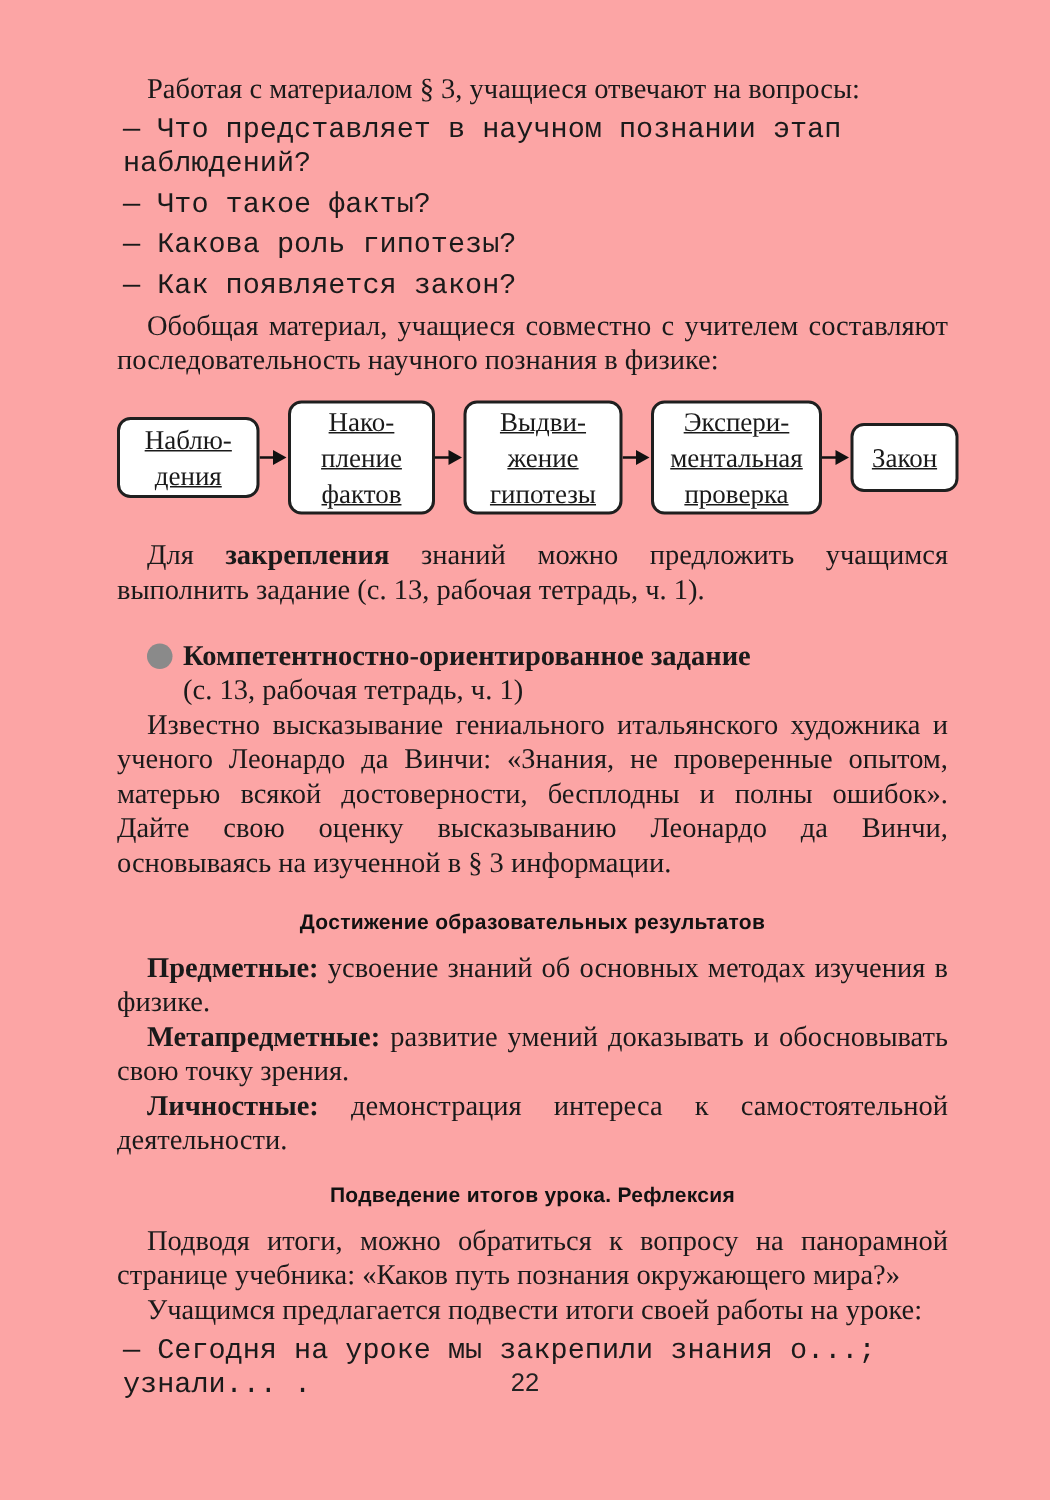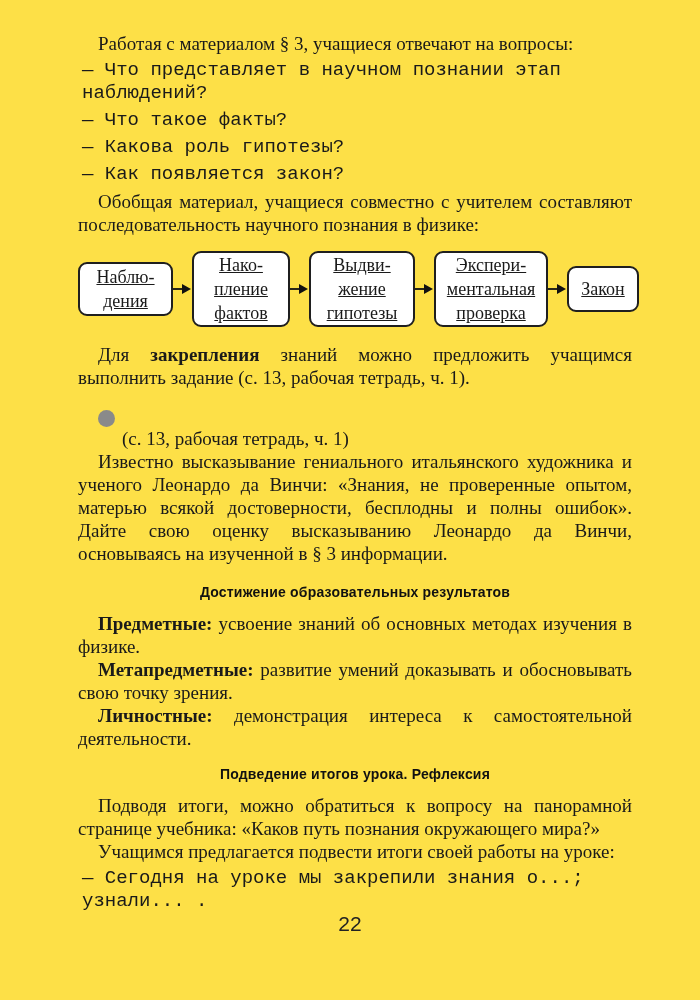--- a/index.html
+++ b/index.html
@@ -4,23 +4,23 @@
 <style>
   html, body {
     margin: 0;
     padding: 0;
     background: #ffffff;
   }
   .page {
     position: relative;
     width: 700px;
     height: 1000px;
-    background: #fde047;
+    background: #fca5a5;
     box-sizing: border-box;
-    padding: 32px 68px 0 78px;
+    padding: 48px 68px 0 78px;
     font-family: "Liberation Serif", "DejaVu Serif", serif;
     color: #1a1a1a;
     overflow: hidden;
   }
   .para {
     font-size: 19px;
     line-height: 23px;
     text-align: justify;
     margin: 0;
   }
@@ -99,21 +99,21 @@
   }
   .h2-gap { margin-top: 12px; }
   
   .page-number {
     position: absolute;
     top: 912px;
     left: 0;
     width: 700px;
     text-align: center;
     font-family: "Liberation Sans", "DejaVu Sans", sans-serif;
-    font-size: 21px;
+    font-size: 17px;
     color: #222222;
   }
   b { font-weight: bold; }
 </style>
 </head>
 <body>
 
 <div class="page">
 
   <p class="para indent">Работая с материалом § 3, учащиеся отвечают на вопросы:</p>
@@ -165,20 +165,21 @@
     </svg>
     <div class="fbox w5">
       <span>Закон</span>
     </div>
   </div>
 
   <p class="para indent"><span>Для </span><b>закрепления</b><span> знаний можно предложить учащимся выполнить задание (с. 13, рабочая тетрадь, ч. 1).</span></p>
 
   <div class="bullet-row">
     <span class="bullet-circle"></span>
+    <span>Компетентностно-ориентированное задание</span>
   </div>
   <p class="subtitle">(с. 13, рабочая тетрадь, ч. 1)</p>
 
   <p class="para indent">Известно высказывание гениального итальянского художника и ученого Леонардо да Винчи: «Знания, не проверенные опытом, матерью всякой достоверности, бесплодны и полны ошибок». Дайте свою оценку высказыванию Леонардо да Винчи, основываясь на изученной в § 3 информации.</p>
 
   <h2 class="section-heading">Достижение образовательных результатов</h2>
 
   <p class="para indent"><b>Предметные:</b><span> усвоение знаний об основных методах изучения в физике.</span></p>
   <p class="para indent"><b>Метапредметные:</b><span> развитие умений доказывать и обосновывать свою точку зрения.</span></p>
   <p class="para indent"><b>Личностные:</b><span> демонстрация интереса к самостоятельной деятельности.</span></p>

